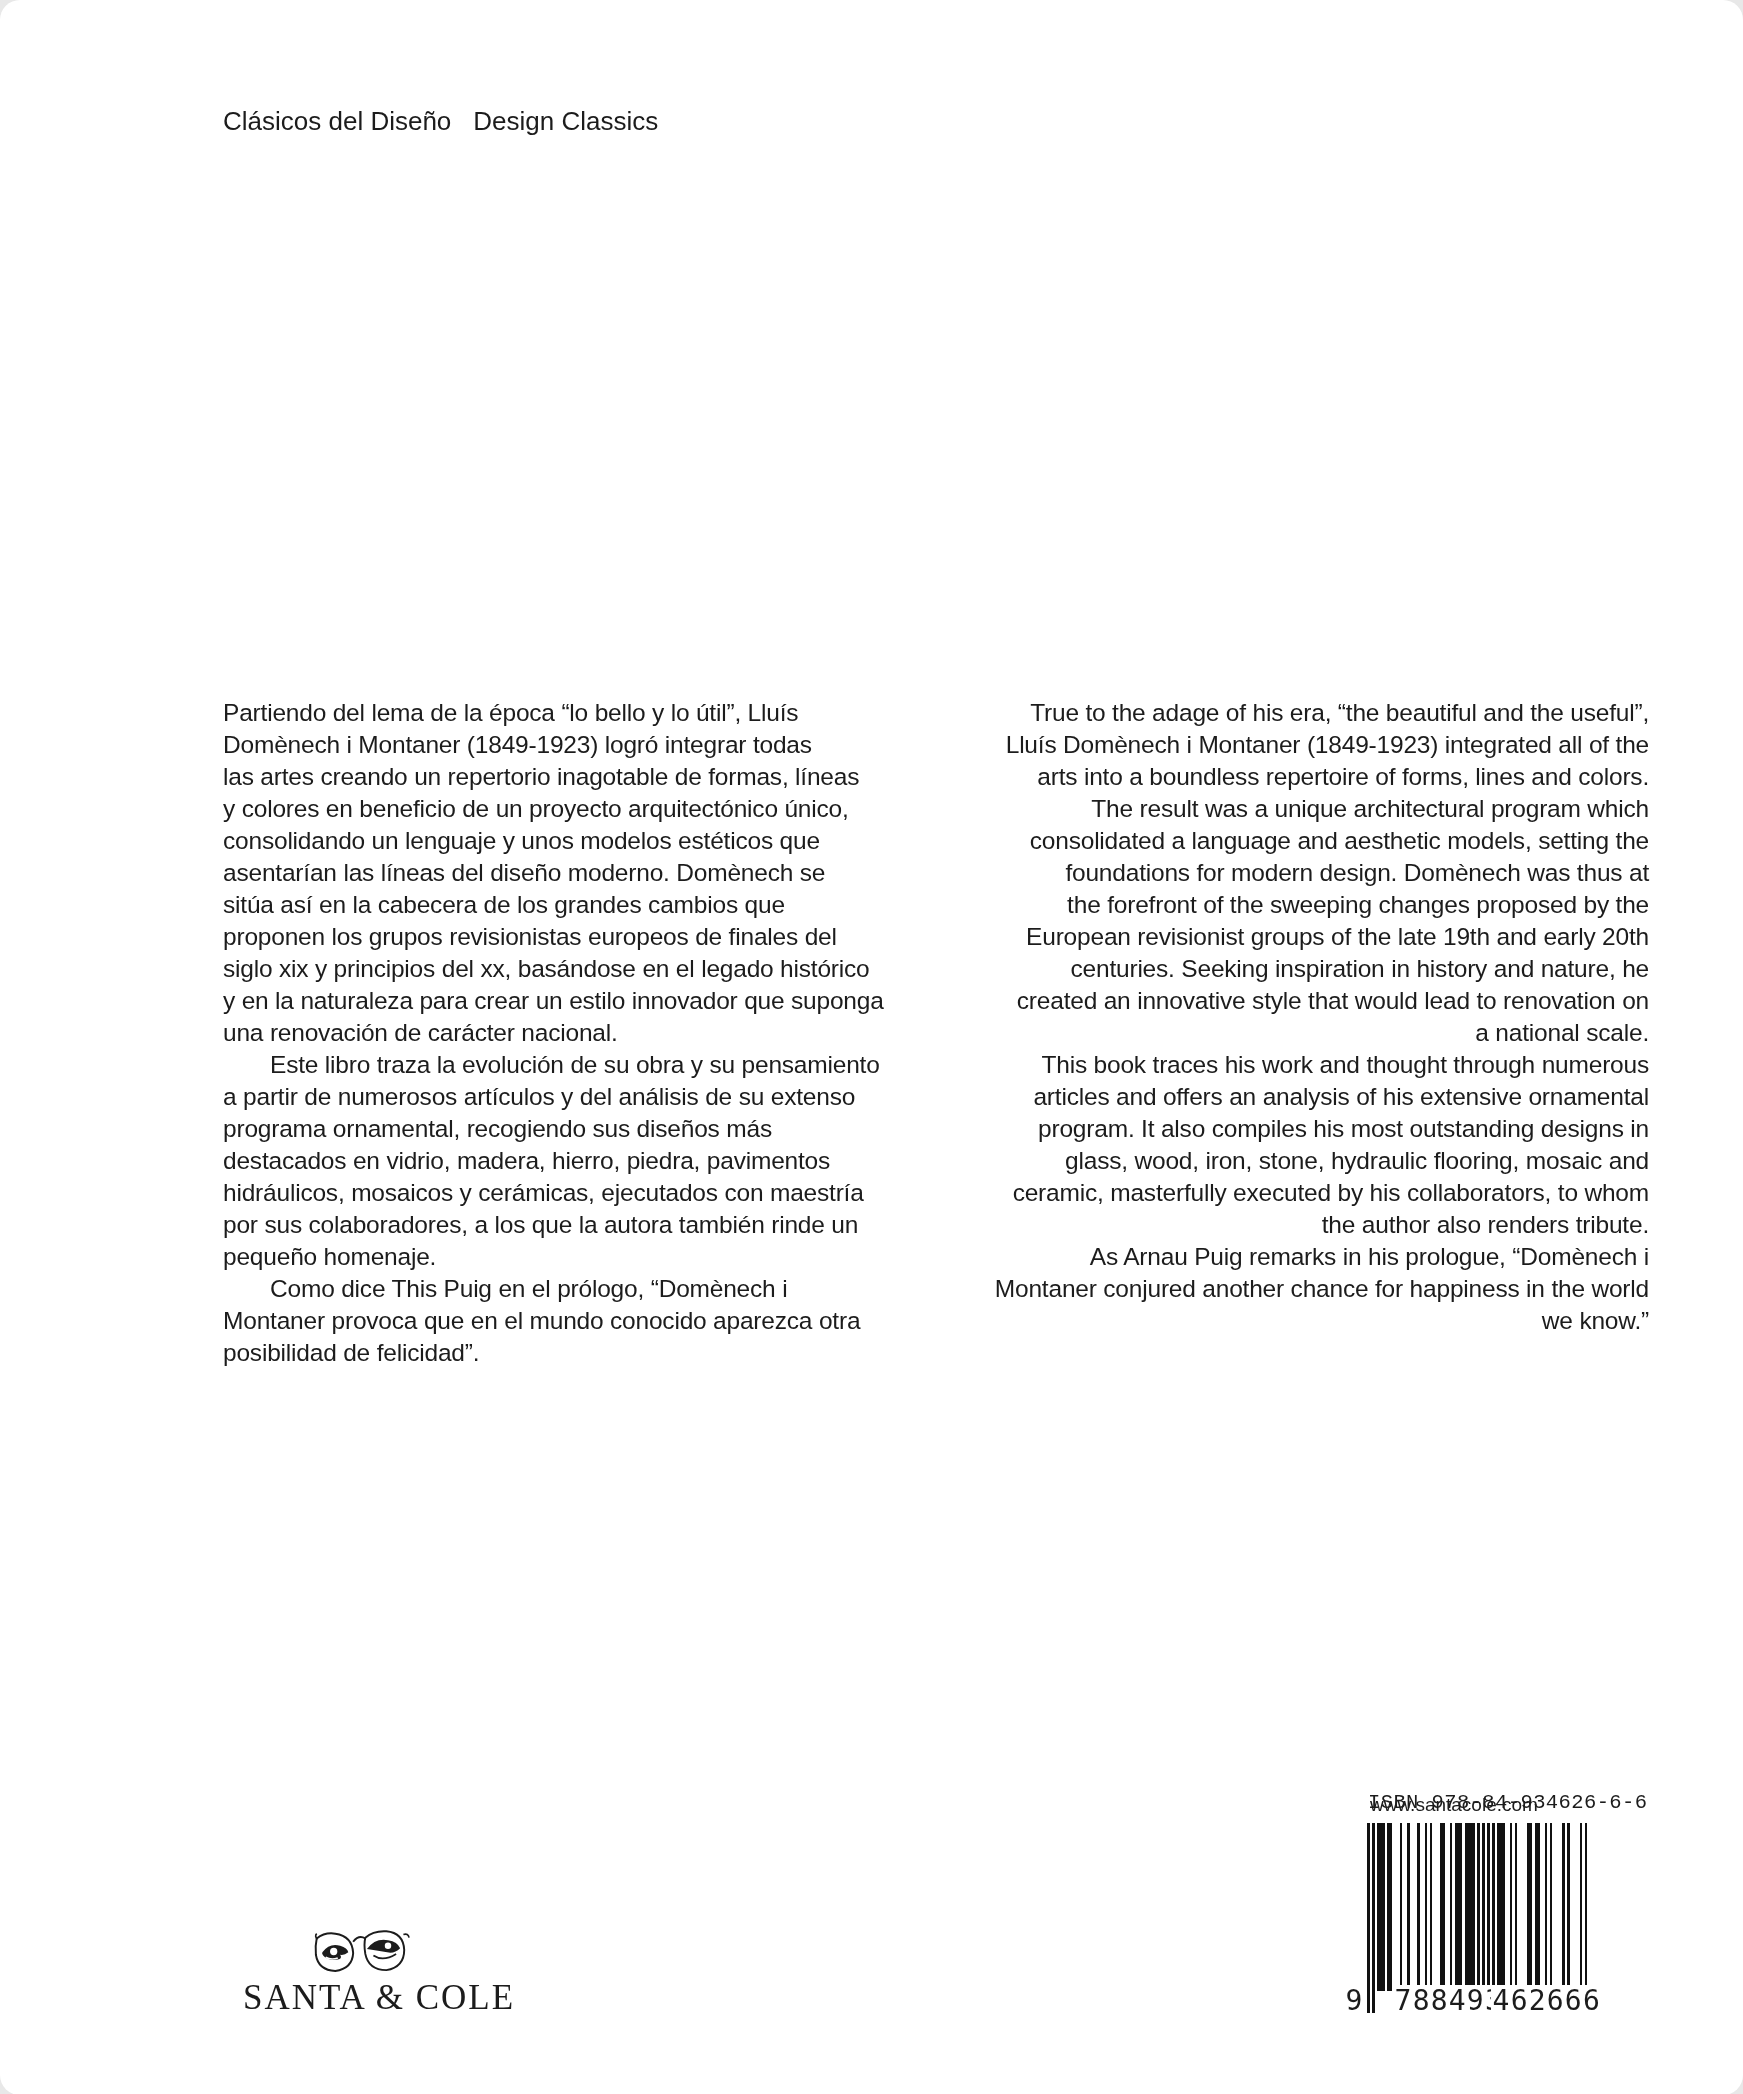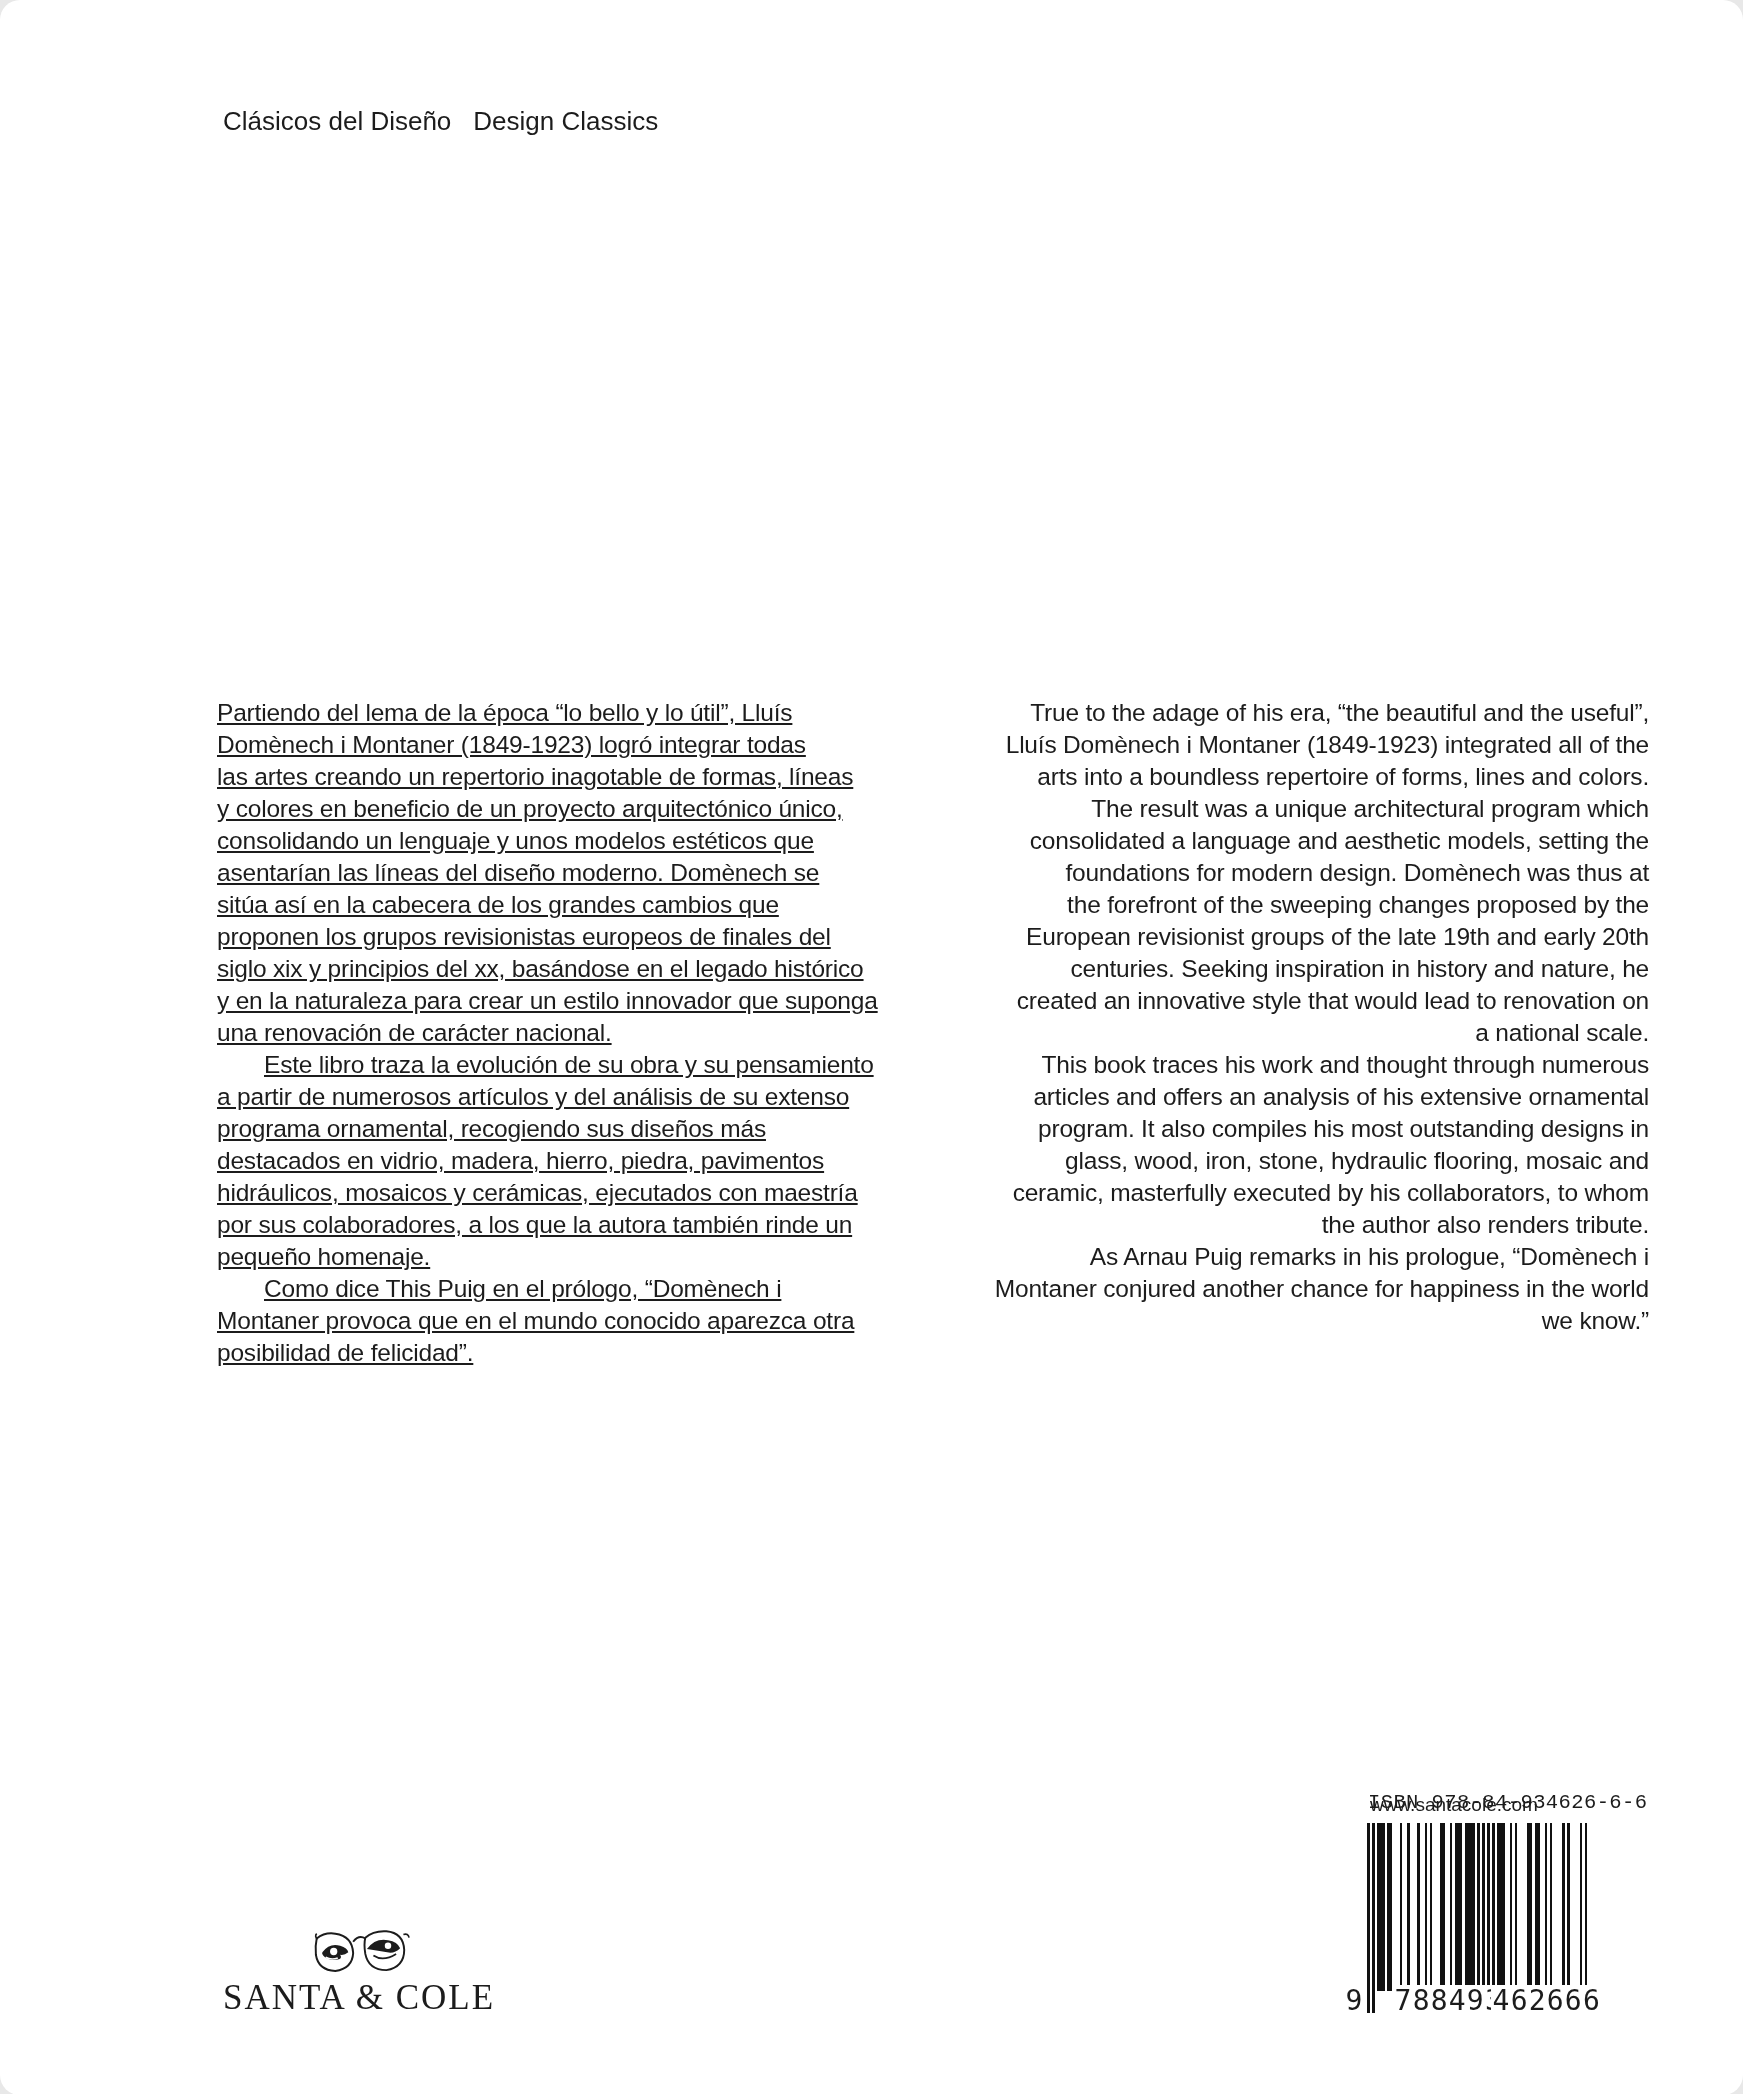--- a/index.html
+++ b/index.html
@@ -14,34 +14,34 @@
   }
   .series-header{
     position:absolute;left:223px;top:105px;
     display:flex;gap:22px;
     font-size:26px;line-height:33px;letter-spacing:0px;
   }
   .col{
     position:absolute;top:697px;width:720px;
     font-size:24.5px;line-height:32px;letter-spacing:-0.2px;
   }
-  .col-left{left:217px;text-decoration:underline;}
+  .col-left{left:223px;}
   .col-right{left:929px;text-align:right;}
   .col p{
     margin:0;white-space:pre;
   }
   .col p.indent{text-indent:47px;}
 
   
   .logo-block{position:absolute;left:223px;top:1928px;width:278px;}
   .glasses{display:block;margin-left:90px;width:103px;height:47px;}
   .wordmark{
     font-family:"Liberation Serif","DejaVu Serif",serif;
     font-size:35px;letter-spacing:2px;
-    margin-top:3.3px;white-space:nowrap;
+    margin-top:3.3px;white-space:nowrap;margin-left:20px;
   }
 
   
   .website{
     position:absolute;left:1370px;top:1761px;
     font-size:19px;line-height:24.5px;margin-top:32px;
   }
   .isbn-label{
     position:absolute;left:1368px;top:1790px;
     font-family:Liberation Mono, monospace;

